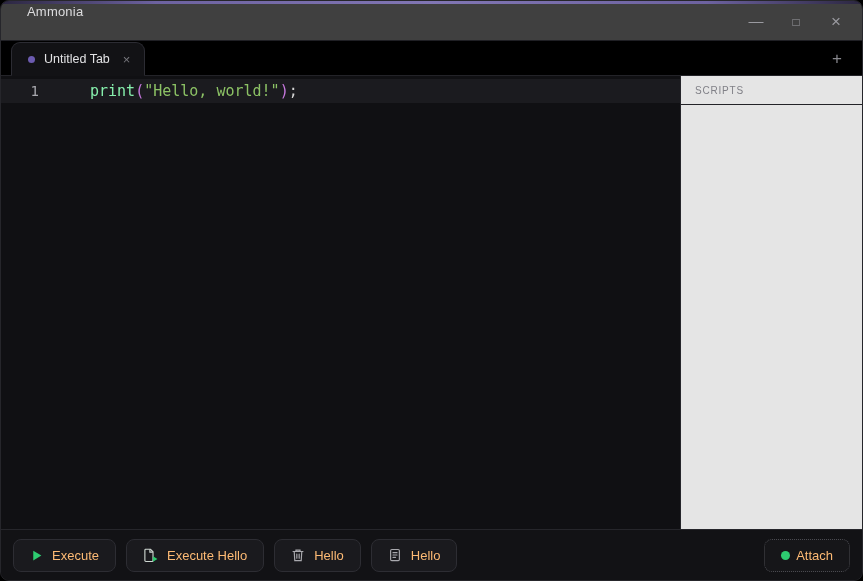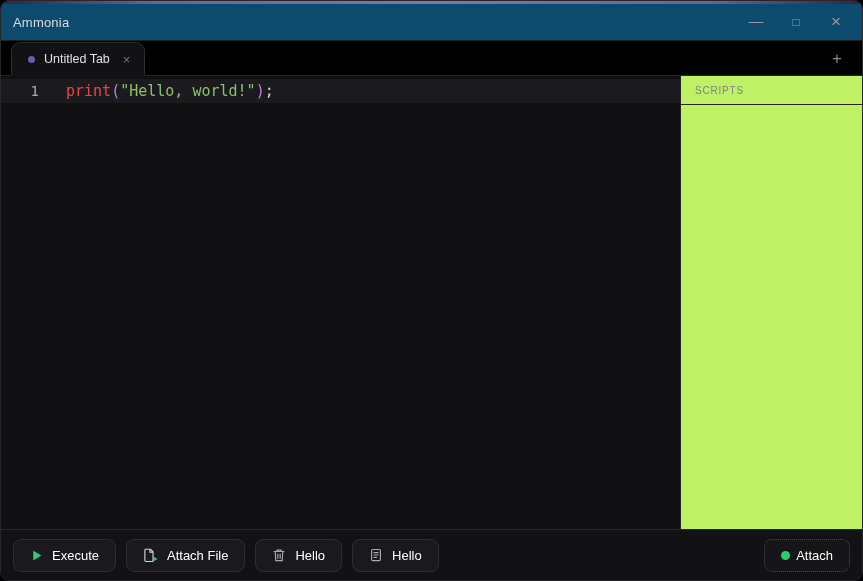--- a/index.html
+++ b/index.html
@@ -20,24 +20,24 @@
   
   .top-accent {
     height: 3px;
     flex: 0 0 3px;
     background: linear-gradient(90deg, #2b2640 0%, #6d62a0 18%, #8176b4 50%, #6d62a0 82%, #2b2640 100%);
   }
 
   
   .titlebar {
     height: 37px; flex: 0 0 37px;
-    display: flex; align-items: center;
-    background: #0c4a6e;
+    display: flex; align-items: flex-start;
+    background: #404040;
     border-bottom: 1px solid #1f1f24;
-    padding-left: 12px;
+    padding-left: 26px;
   }
   .titlebar .title { font-size: 13px; color: #dcdcde; letter-spacing: .2px; }
   .win-controls { margin-left: auto; display: flex; align-items: stretch; height: 100%; padding-right: 6px; }
   .win-btn {
     width: 40px; display: flex; align-items: center; justify-content: center;
     color: #9a9aa0; cursor: default; font-size: 14px;
   }
   .win-btn.minimize span { font-size: 15px; position: relative; top: -2px; }
   .win-btn.maximize span { font-size: 12px; }
   .win-btn.close span { font-size: 17px; }
@@ -94,28 +94,28 @@
     height: 24px;
     background: #1b1b1f;
     font-size: 15px;
   }
   .gutter {
     width: 48px; flex: 0 0 48px;
     text-align: right; padding-right: 10px;
     color: #a8a8ae; font-size: 14px;
   }
   .code-text { padding-left: 17px; white-space: pre; letter-spacing: 0; }
-  .tok-function { color: #ef4444; }
+  .tok-function { color: #86efac; margin-left: 24px; }
   .tok-paren    { color: #c678dd; }
   .tok-string   { color: #8cc265; }
   .tok-plain    { color: #d4d4d4; }
 
   .scripts-panel {
     flex: 1 1 auto;
-    background: #bef264;
+    background: #e5e5e5;
     display: flex; flex-direction: column;
   }
   .scripts-header {
     padding: 9px 14px 8px 14px;
     font-size: 10px; letter-spacing: .8px;
     color: #808087;
     border-bottom: 1px solid #232328;
   }
 
   
@@ -127,21 +127,21 @@
     gap: 10px;
     padding: 0 12px;
   }
   .tb-btn {
     height: 33px;
     display: inline-flex; align-items: center; gap: 9px;
     padding: 0 16px;
     background: #1a1a1e;
     border: 1px solid #2d2d33;
     border-radius: 8px;
-    color: #ffffff;
+    color: #fdba74;
     font-size: 13px;
     font-family: "Liberation Sans", sans-serif;
     cursor: default;
     white-space: nowrap;
   }
   .tb-btn svg { display: block; }
   .attach-btn {
     margin-left: auto;
     background: #161619;
     border: 1px dotted #4a4a50;
@@ -209,21 +209,21 @@
     </button>
 
     <button class="tb-btn">
       <span>
         <svg width="15" height="15" viewBox="0 0 24 24" fill="none">
           <path d="M5 2h8l4 4v14a1.5 1.5 0 0 1-1.5 1.5h-10A1.5 1.5 0 0 1 4 20V3.5A1.5 1.5 0 0 1 5 2z" transform="translate(-1,0)" stroke="#cfd8d2" stroke-width="1.8"></path>
           <path d="M12 1.8v4.8h4.8" transform="translate(-1,0)" stroke="#cfd8d2" stroke-width="1.8"></path>
           <path d="M16 13l7 4.5-7 4.5z" fill="#2ecc71"></path>
         </svg>
       </span>
-      <span>Attach File</span>
+      <span>Execute Hello</span>
     </button>
 
     <button class="tb-btn">
       <span>
         <svg width="14" height="14" viewBox="0 0 24 24" fill="none" stroke="#a9a9ae" stroke-width="2" stroke-linecap="round">
           <path d="M3.5 6h17"></path>
             <path d="M8.5 6V3.5h7V6"></path>
             <path d="M18.5 6l-1 15.5h-11L5.5 6"></path>
             <path d="M10 10.5v7M14 10.5v7"></path>
         </svg>

